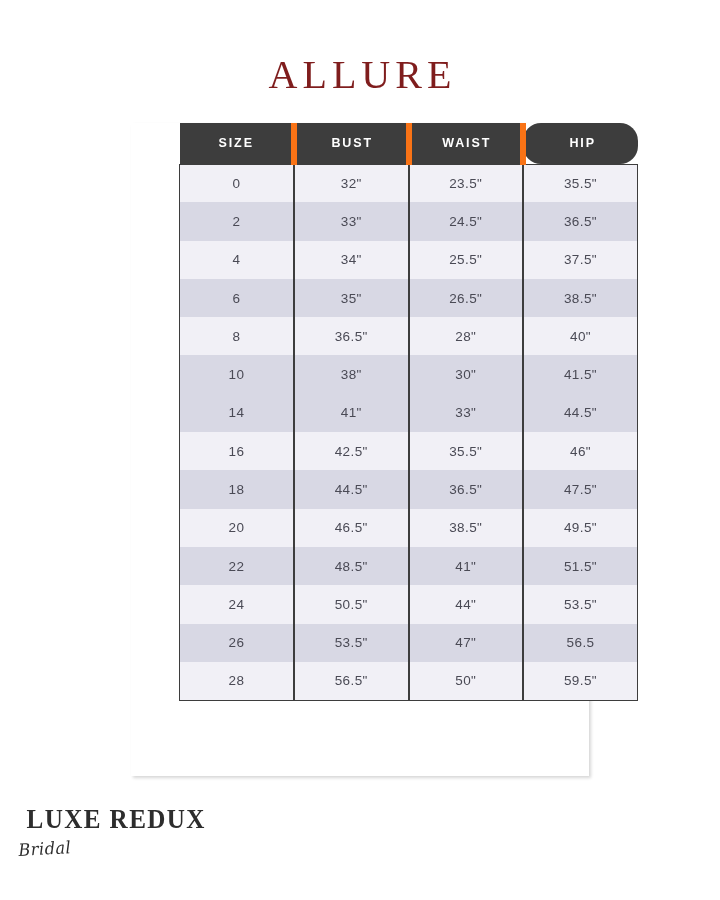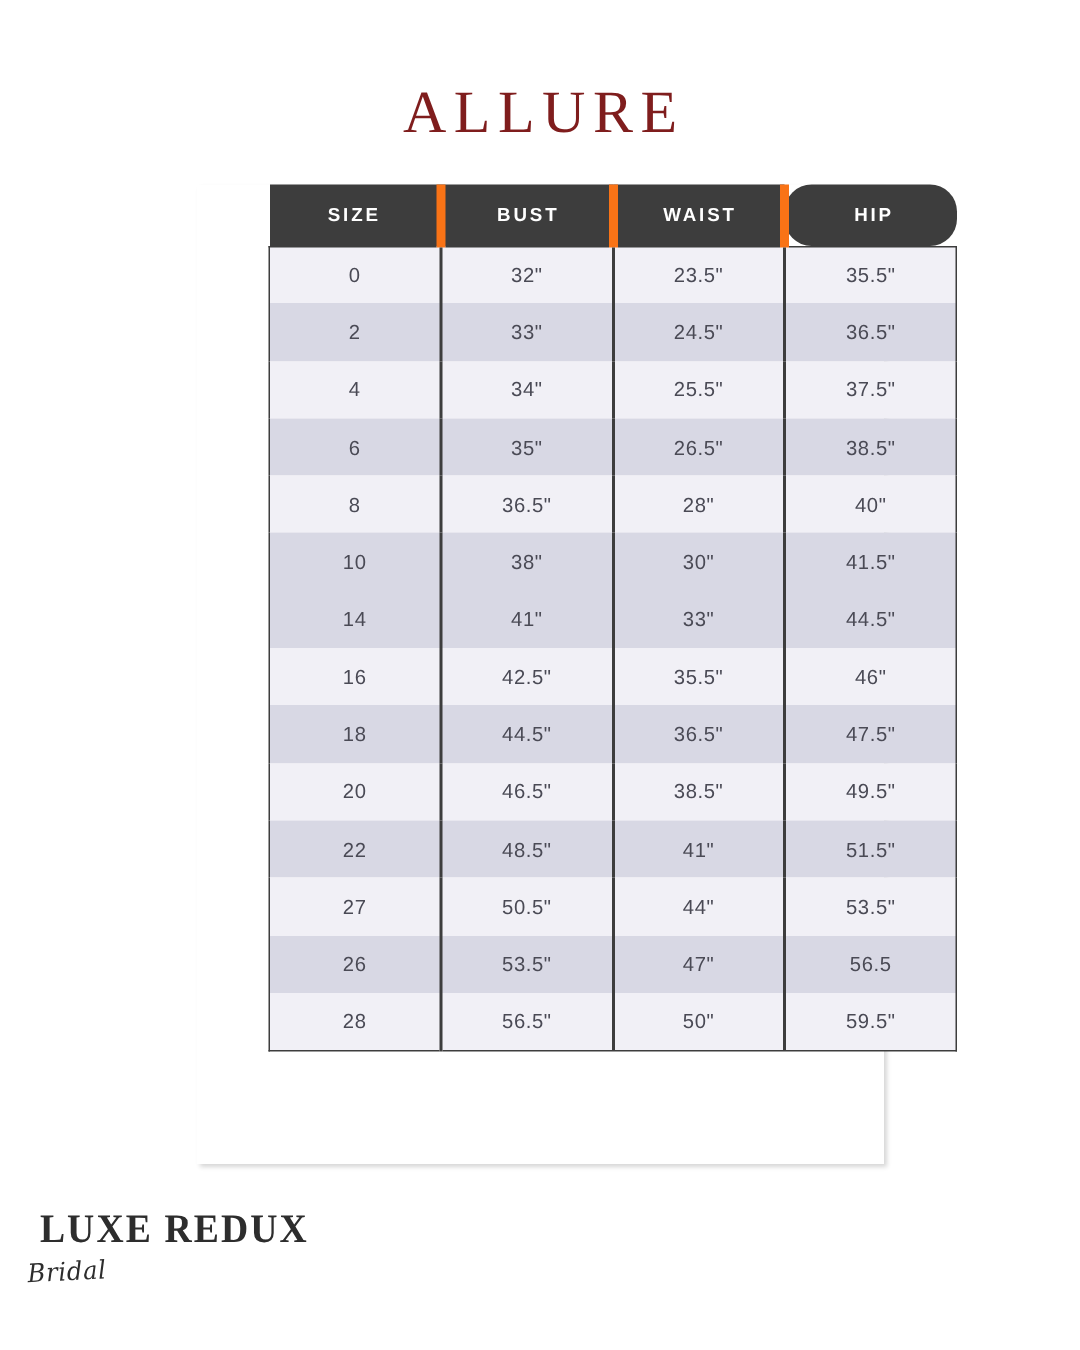--- a/index.html
+++ b/index.html
@@ -226,21 +226,21 @@
             <td>38.5"</td>
             <td>49.5"</td>
           </tr>
           <tr class="row-dark">
             <td>22</td>
             <td>48.5"</td>
             <td>41"</td>
             <td>51.5"</td>
           </tr>
           <tr class="row-light">
-            <td>27</td>
+            <td>24</td>
             <td>50.5"</td>
             <td>44"</td>
             <td>53.5"</td>
           </tr>
           <tr class="row-dark">
             <td>26</td>
             <td>53.5"</td>
             <td>47"</td>
             <td>56.5</td>
           </tr>

